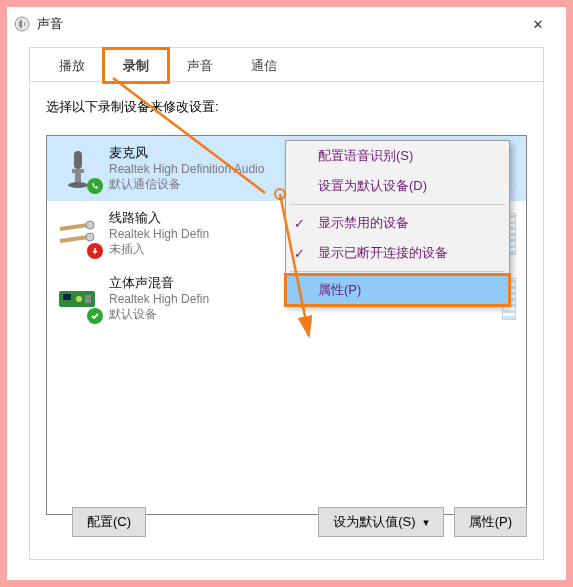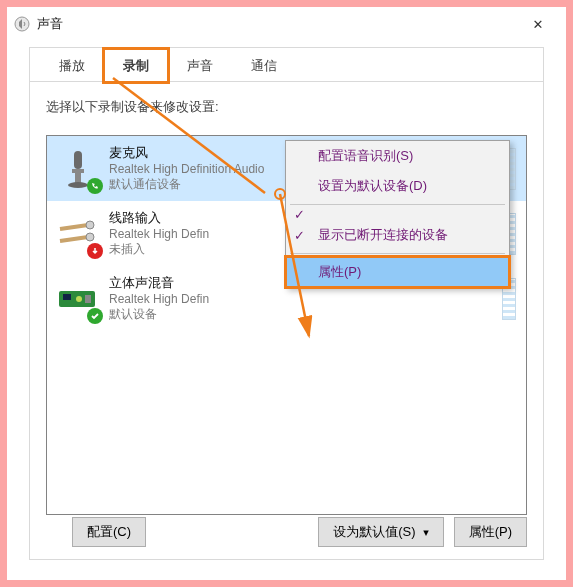--- a/index.html
+++ b/index.html
@@ -7,39 +7,39 @@
   .window { width: 573px; height: 587px; border: 7px solid #fca5a5; background: #fff; position: relative; }
   .titlebar { height: 34px; display: flex; align-items: center; padding: 0 6px; }
   .titlebar .icon { width: 18px; height: 18px; margin-right: 6px; display:flex; align-items:center; justify-content:center; }
   .titlebar .title { font-size: 13px; color: #222; flex: 1; }
   .titlebar .close { width: 44px; height: 32px; display:flex; align-items:center; justify-content:center; cursor: default; }
   .content { position: absolute; left: 22px; right: 22px; top: 40px; bottom: 20px; border: 1px solid #d9d9d9; background: #fff; padding: 6px 0 0 0;}
   .tabs { display: flex; padding: 0 10px; border-bottom: 1px solid #d9d9d9; margin-top:-6px;}
   .tab { padding: 7px 18px 7px 18px; font-size: 13px; color: #404040; border: 1px solid transparent; border-bottom: none; position:relative; top:1px; cursor:default;}
   .tab.active { border-color: #d9d9d9; background: #fff; font-weight: bold; }
   .highlight { outline: 3px solid #ef7d1a; outline-offset: -1px; }
-  .instr { font-size: 13px; color: #404040; padding: 16px 16px 8px 16px; }
+  .instr { font-size: 13px; color: #000000; padding: 16px 16px 8px 16px; }
   .listbox { margin: 11px 16px; border: 1px solid #828282; height: 380px; position: relative; background: #fff; overflow: visible; }
   .device { display: flex; align-items: center; padding: 8px 10px; border-bottom: none; position: relative; }
   .device.selected { background: #cde8ff; }
   .dev-icon { width: 42px; height: 42px; display:flex; align-items:center; justify-content:center; position:relative; }
   .dev-texts { margin-left: 10px; flex:1; }
   .dev-name { font-size: 13px; color: #111; }
   .dev-sub { font-size: 12px; color: #7a7a7a; }
   .dev-stat { font-size: 12px; color: #7a7a7a; }
   .level { width: 14px; height: 42px; margin-left: auto; background: repeating-linear-gradient(to top, #cfe6f7 0 3px, transparent 3px 6px); border:1px solid #c3d9ea;}
   .badge { position:absolute; right:-4px; bottom:-4px; width:16px; height:16px; border-radius:50%; display:flex; align-items:center; justify-content:center; }
   .badge.green { background:#2fa82f; }
   .badge.red { background:#d22; }
   .ctx-menu { position: absolute; left: 238px; top: 4px; width: 225px; background: #f2f2f2; border: 1px solid #a0a0a0; box-shadow: 3px 3px 6px rgba(0,0,0,0.25); z-index: 10; }
   .ctx-item { display:flex; align-items:center; padding: 6px 10px 6px 32px; font-size: 13px; color:#701a75; position:relative; cursor:default;}
   .ctx-item .check { position:absolute; left:8px; }
   .ctx-sep { height:1px; background:#c8c8c8; margin: 3px 4px; }
   .ctx-item.sel { background:#91c9f7; }
-  .buttons { position: absolute; left: 16px; right:16px; bottom: 12px; display:flex; align-items:center;padding-left:26px; }
+  .buttons { position: absolute; left: 16px; right:16px; bottom: 22px; display:flex; align-items:center;padding-left:26px; }
   .btn { border:1px solid #adadad; background:#e1e1e1; font-size:13px; padding: 5px 14px; cursor:default; }
   .btn .arrow { margin-left:4px; font-size:11px;}
   .spacer { flex:1; }
   svg.arrow-line { position:absolute; left:0; top:0; pointer-events:none; z-index:20; }
 </style>
 </head>
 <body>
 
 <div class="window">
   <div class="titlebar">
@@ -132,20 +132,21 @@
         </div>
         <div class="level"></div>
       </div>
 
       <div class="ctx-menu">
         <div class="ctx-item">配置语音识别(S)</div>
         <div class="ctx-item">设置为默认设备(D)</div>
         <div class="ctx-sep"></div>
         <div class="ctx-item">
           <span class="check">✓</span>
+          <span>显示禁用的设备</span>
         </div>
         <div class="ctx-item">
           <span class="check">✓</span>
           <span>显示已断开连接的设备</span>
         </div>
         <div class="ctx-sep"></div>
         <div class="ctx-item sel highlight">属性(P)</div>
       </div>
 
       <svg class="arrow-line" width="500" height="380">

